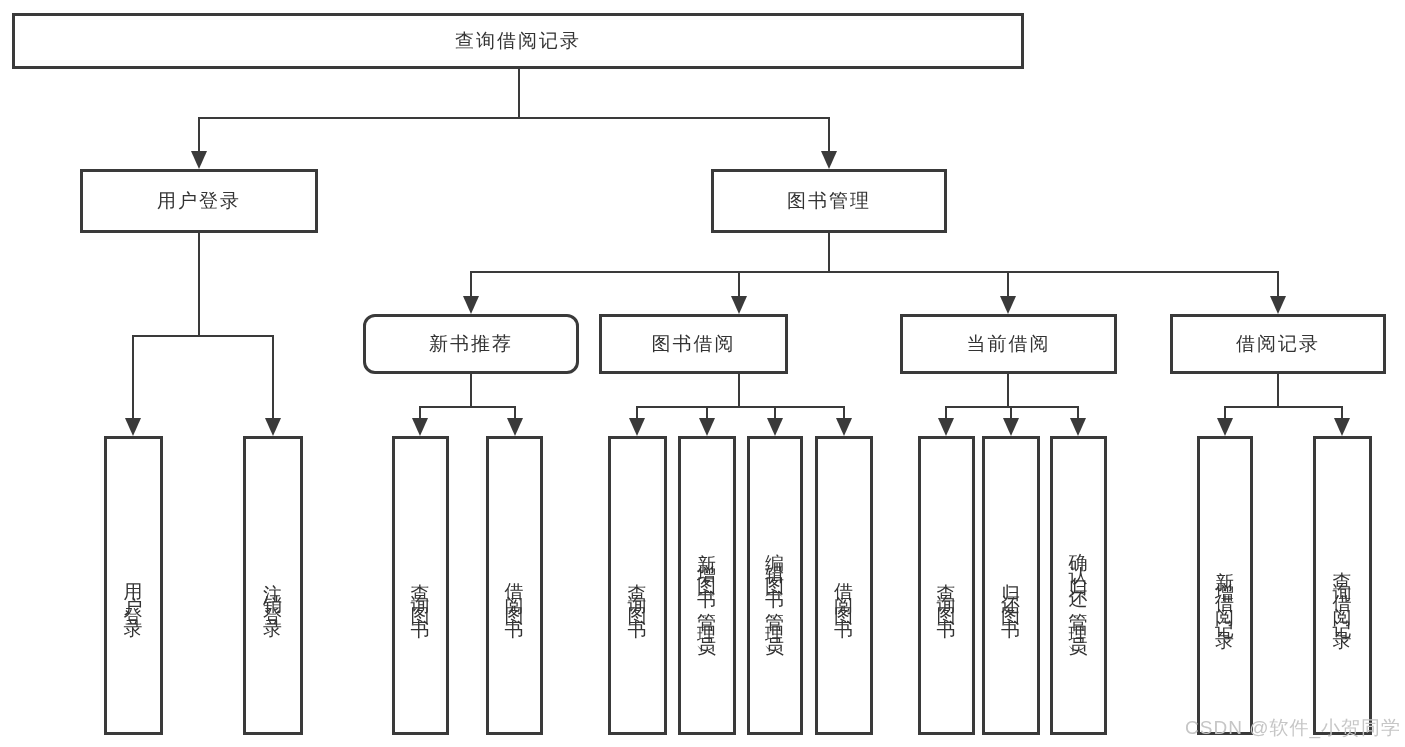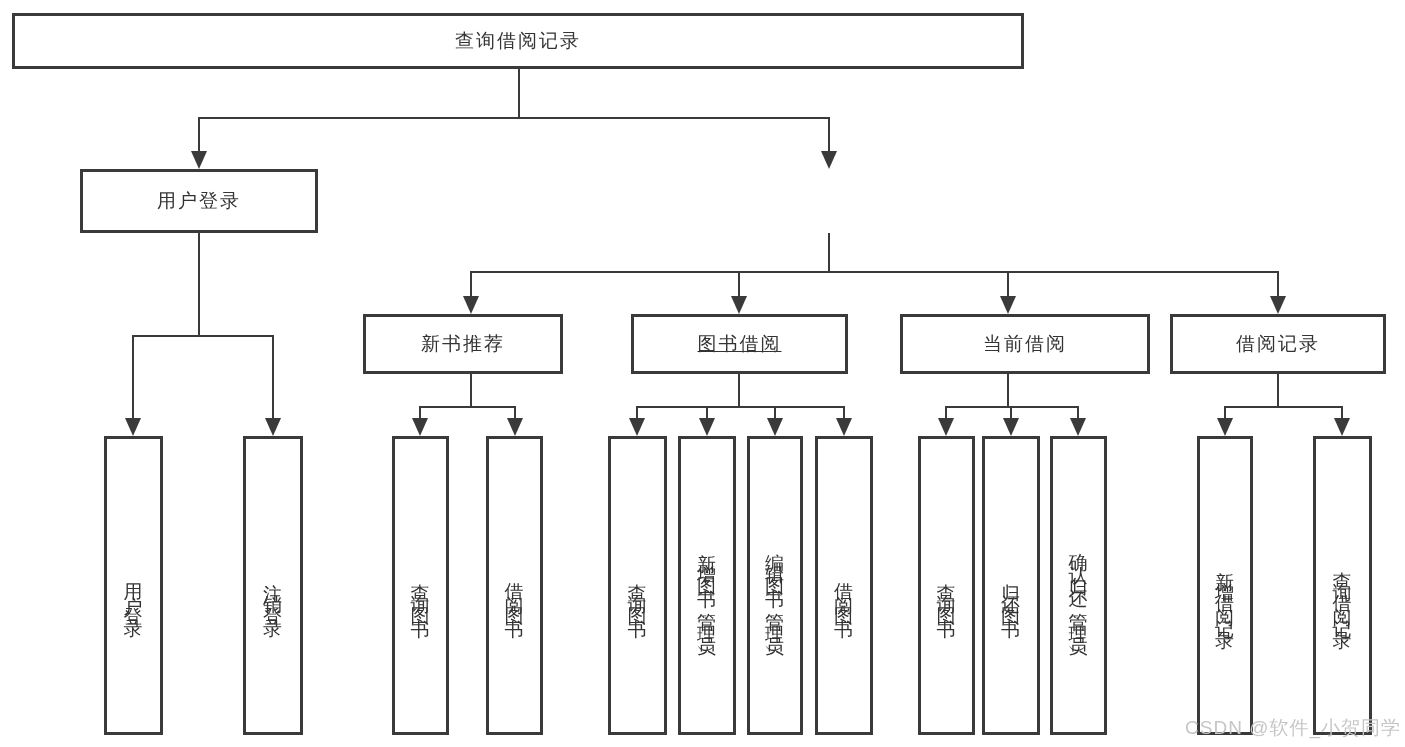--- a/index.html
+++ b/index.html
@@ -74,46 +74,49 @@
   <div class="vline" style="left:518px;top:68px;height:50px;"></div>
   <div class="hline" style="left:198px;top:117px;width:632px;"></div>
   <div class="vline" style="left:198px;top:118px;height:35px;"></div>
   <div class="vline" style="left:828px;top:118px;height:35px;"></div>
   <div class="arrow" style="left:191px;top:151px;"></div>
   <div class="arrow" style="left:821px;top:151px;"></div>
 
   <div class="box" style="left:80px;top:169px;width:238px;height:64px;">
     <span>用户登录</span>
   </div>
+  <div class="box" style="left:711px;top:169px;width:236px;height:64px;">
+    <span>图书管理</span>
+  </div>
 
   <div class="vline" style="left:198px;top:233px;height:103px;"></div>
   <div class="hline" style="left:132px;top:335px;width:142px;"></div>
   <div class="vline" style="left:132px;top:336px;height:83px;"></div>
   <div class="vline" style="left:272px;top:336px;height:83px;"></div>
   <div class="arrow" style="left:125px;top:418px;"></div>
   <div class="arrow" style="left:265px;top:418px;"></div>
 
   <div class="vline" style="left:828px;top:233px;height:39px;"></div>
   <div class="hline" style="left:470px;top:271px;width:809px;"></div>
   <div class="vline" style="left:470px;top:272px;height:25px;"></div>
   <div class="vline" style="left:738px;top:272px;height:25px;"></div>
   <div class="vline" style="left:1007px;top:272px;height:25px;"></div>
   <div class="vline" style="left:1277px;top:272px;height:25px;"></div>
   <div class="arrow" style="left:463px;top:296px;"></div>
   <div class="arrow" style="left:731px;top:296px;"></div>
   <div class="arrow" style="left:1000px;top:296px;"></div>
   <div class="arrow" style="left:1270px;top:296px;"></div>
 
-  <div class="box" style="left:363px;top:314px;width:200px;height:60px;">
+  <div class="box" style="left:363px;top:314px;width:216px;height:60px;border-radius:12px;">
     <span>新书推荐</span>
   </div>
-  <div class="box" style="left:631px;top:314px;width:217px;height:60px;text-decoration:underline;">
+  <div class="box" style="left:599px;top:314px;width:189px;height:60px;">
     <span>图书借阅</span>
   </div>
-  <div class="box" style="left:900px;top:314px;width:250px;height:60px;">
+  <div class="box" style="left:900px;top:314px;width:217px;height:60px;">
     <span>当前借阅</span>
   </div>
   <div class="box" style="left:1170px;top:314px;width:216px;height:60px;justify-content:center;">
     <span>借阅记录</span>
   </div>
 
   <div class="vline" style="left:470px;top:374px;height:33px;"></div>
   <div class="hline" style="left:419px;top:406px;width:97px;"></div>
   <div class="vline" style="left:419px;top:407px;height:12px;"></div>
   <div class="vline" style="left:514px;top:407px;height:12px;"></div>

